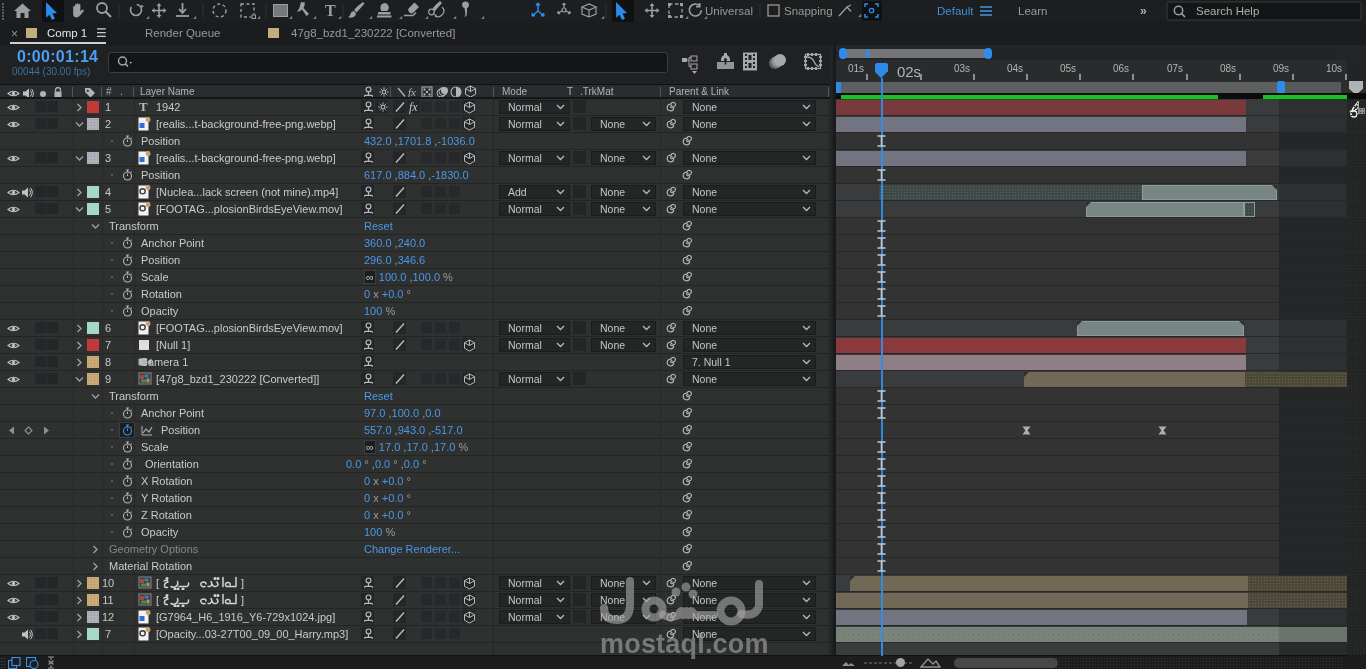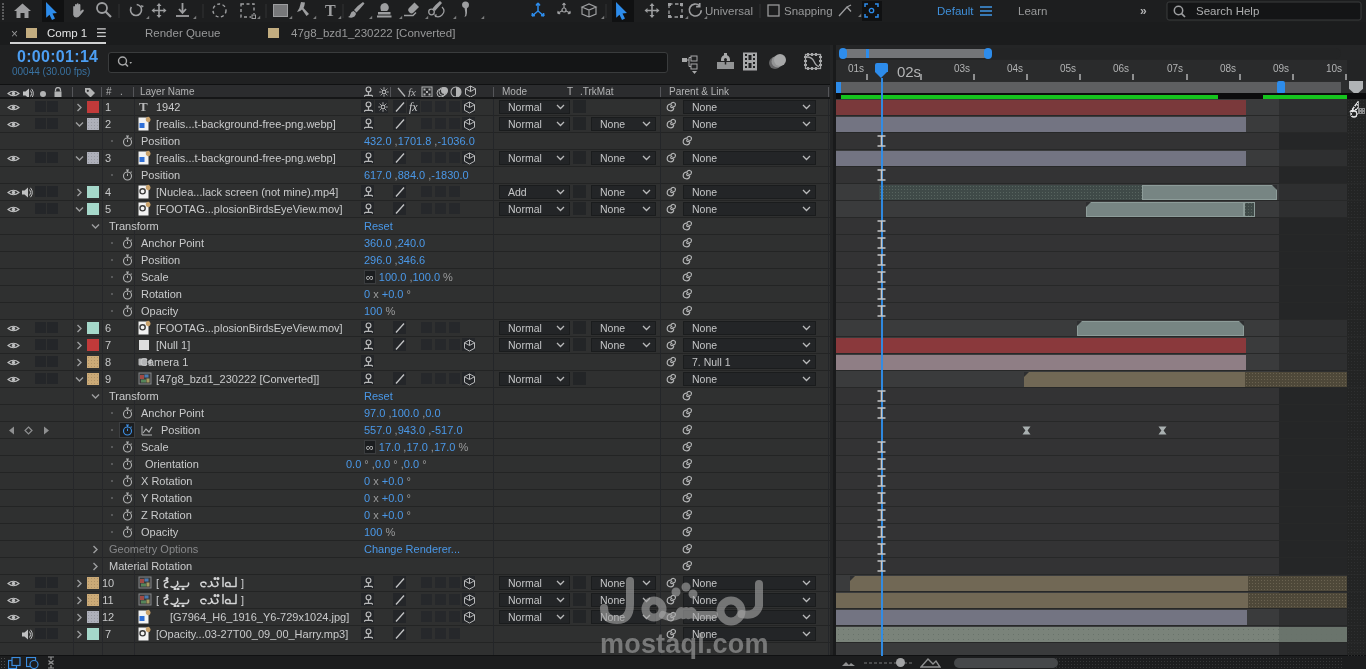--- a/index.html
+++ b/index.html
@@ -1691,21 +1691,21 @@
     </div>
     <div class="ab" style="left:87px;top:2px;width:12px;height:12px;background:#aeb0ba;background-image:radial-gradient(#00000022 0.5px, transparent 0.6px);background-size:3px 3px;"></div>
     <div class="num" style="left:100px;width:16px;text-align:center">12</div>
     <div class="ab" style="left:138px;top:0px">
       <svg width="14" height="15" viewBox="0 0 14 15" style="">
         <rect x="0.5" y="1.5" width="10" height="13" fill="#f2f2f2"></rect>
         <rect x="1.5" y="7" width="5" height="5" fill="#2f6fd6"></rect>
         <path d="M8 5 q-1 -2.5 0.8 -3.8 q1.8 -1 3 0.5 q1.4 1.6 0.4 3.3 q-0.8 1.4 -2.4 1.2 Z" fill="#c9a26b"></path>
       </svg>
     </div>
-    <div class="lbl" style="left:170px">[G7964_H6_1916_Y6-729x1024.jpg]</div>
+    <div class="lbl" style="left:156px">[G7964_H6_1916_Y6-729x1024.jpg]</div>
     <div class="swbx" style="left:361px"></div>
     <div class="ab" style="left:362px;top:2px">
       <svg width="13" height="12" viewBox="0 0 13 12" style="">
         <circle cx="6.5" cy="3.4" r="2.4" fill="none" stroke="#b9babb" stroke-width="1.2"></circle>
         <path d="M6.5 5.8 V9.3 M3 9.3 H10 M2.6 9.3 v1.5 M10.4 9.3 v1.5" stroke="#b9babb" stroke-width="1.2" fill="none"></path>
       </svg>
     </div>
     <div class="swbx" style="left:393px"></div>
     <div class="ab" style="left:394px;top:2px">
       <svg width="12" height="12" viewBox="0 0 12 12" style="">

